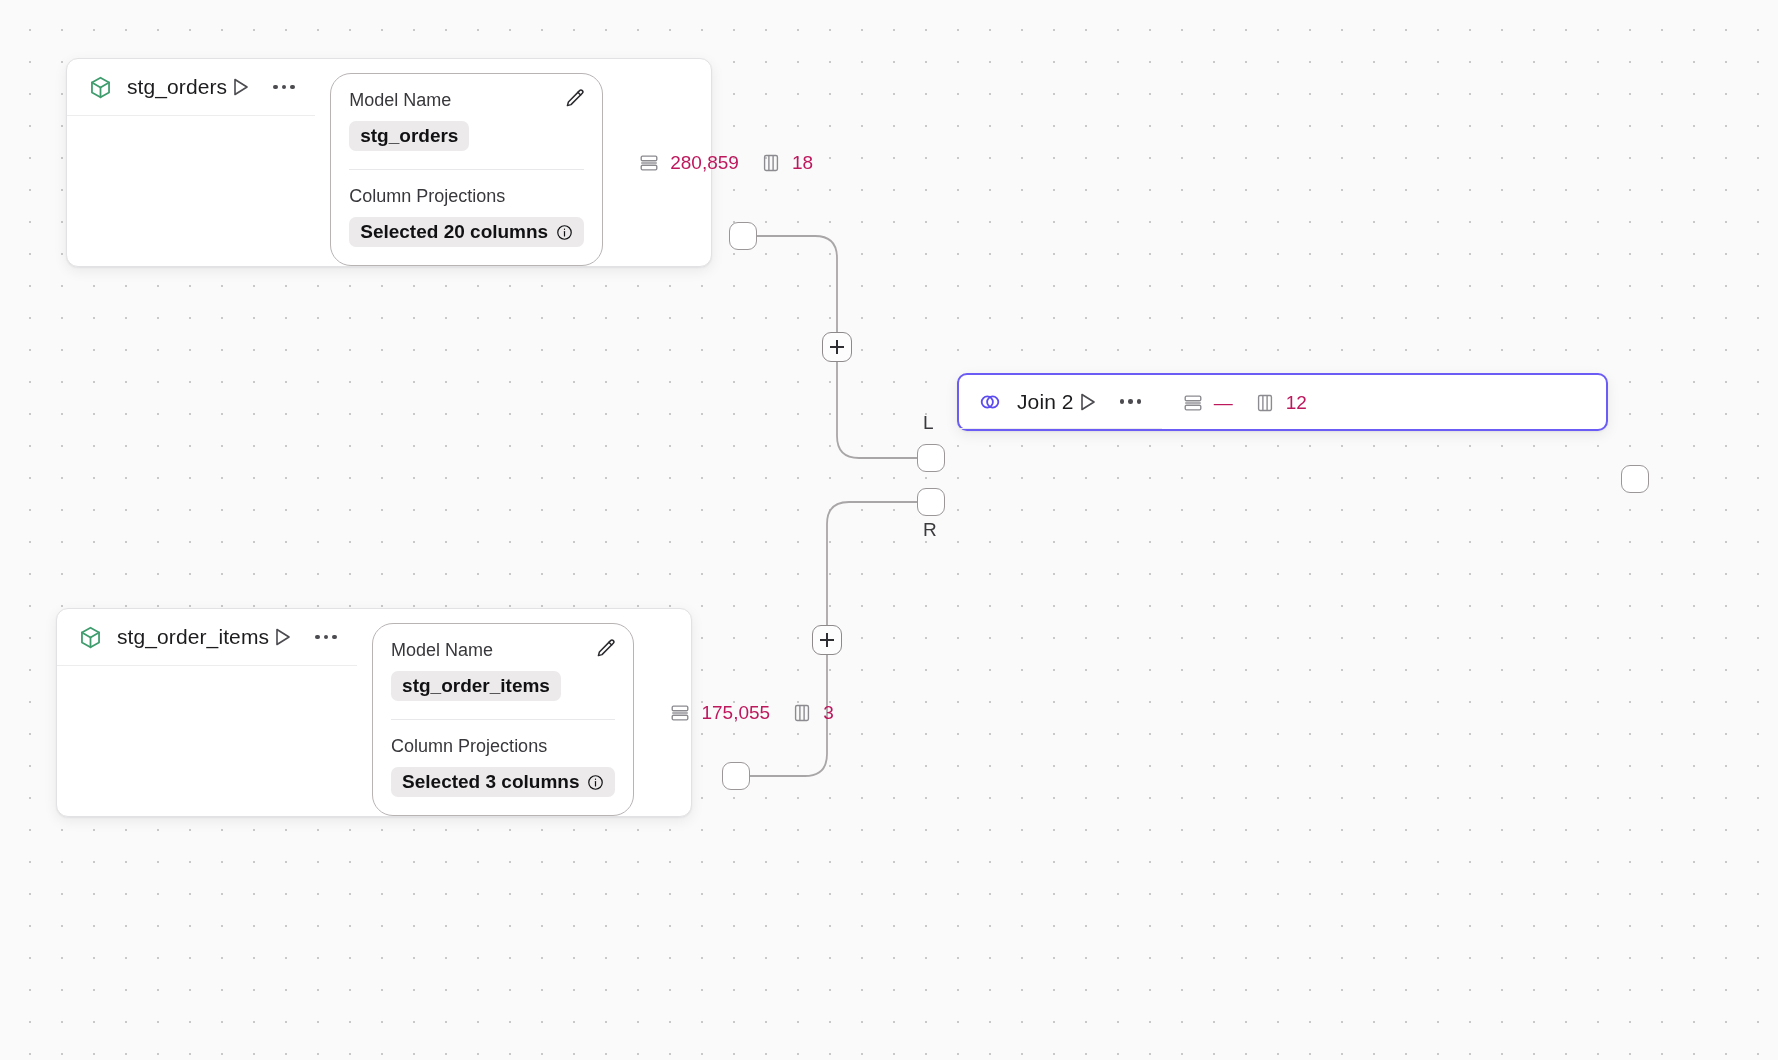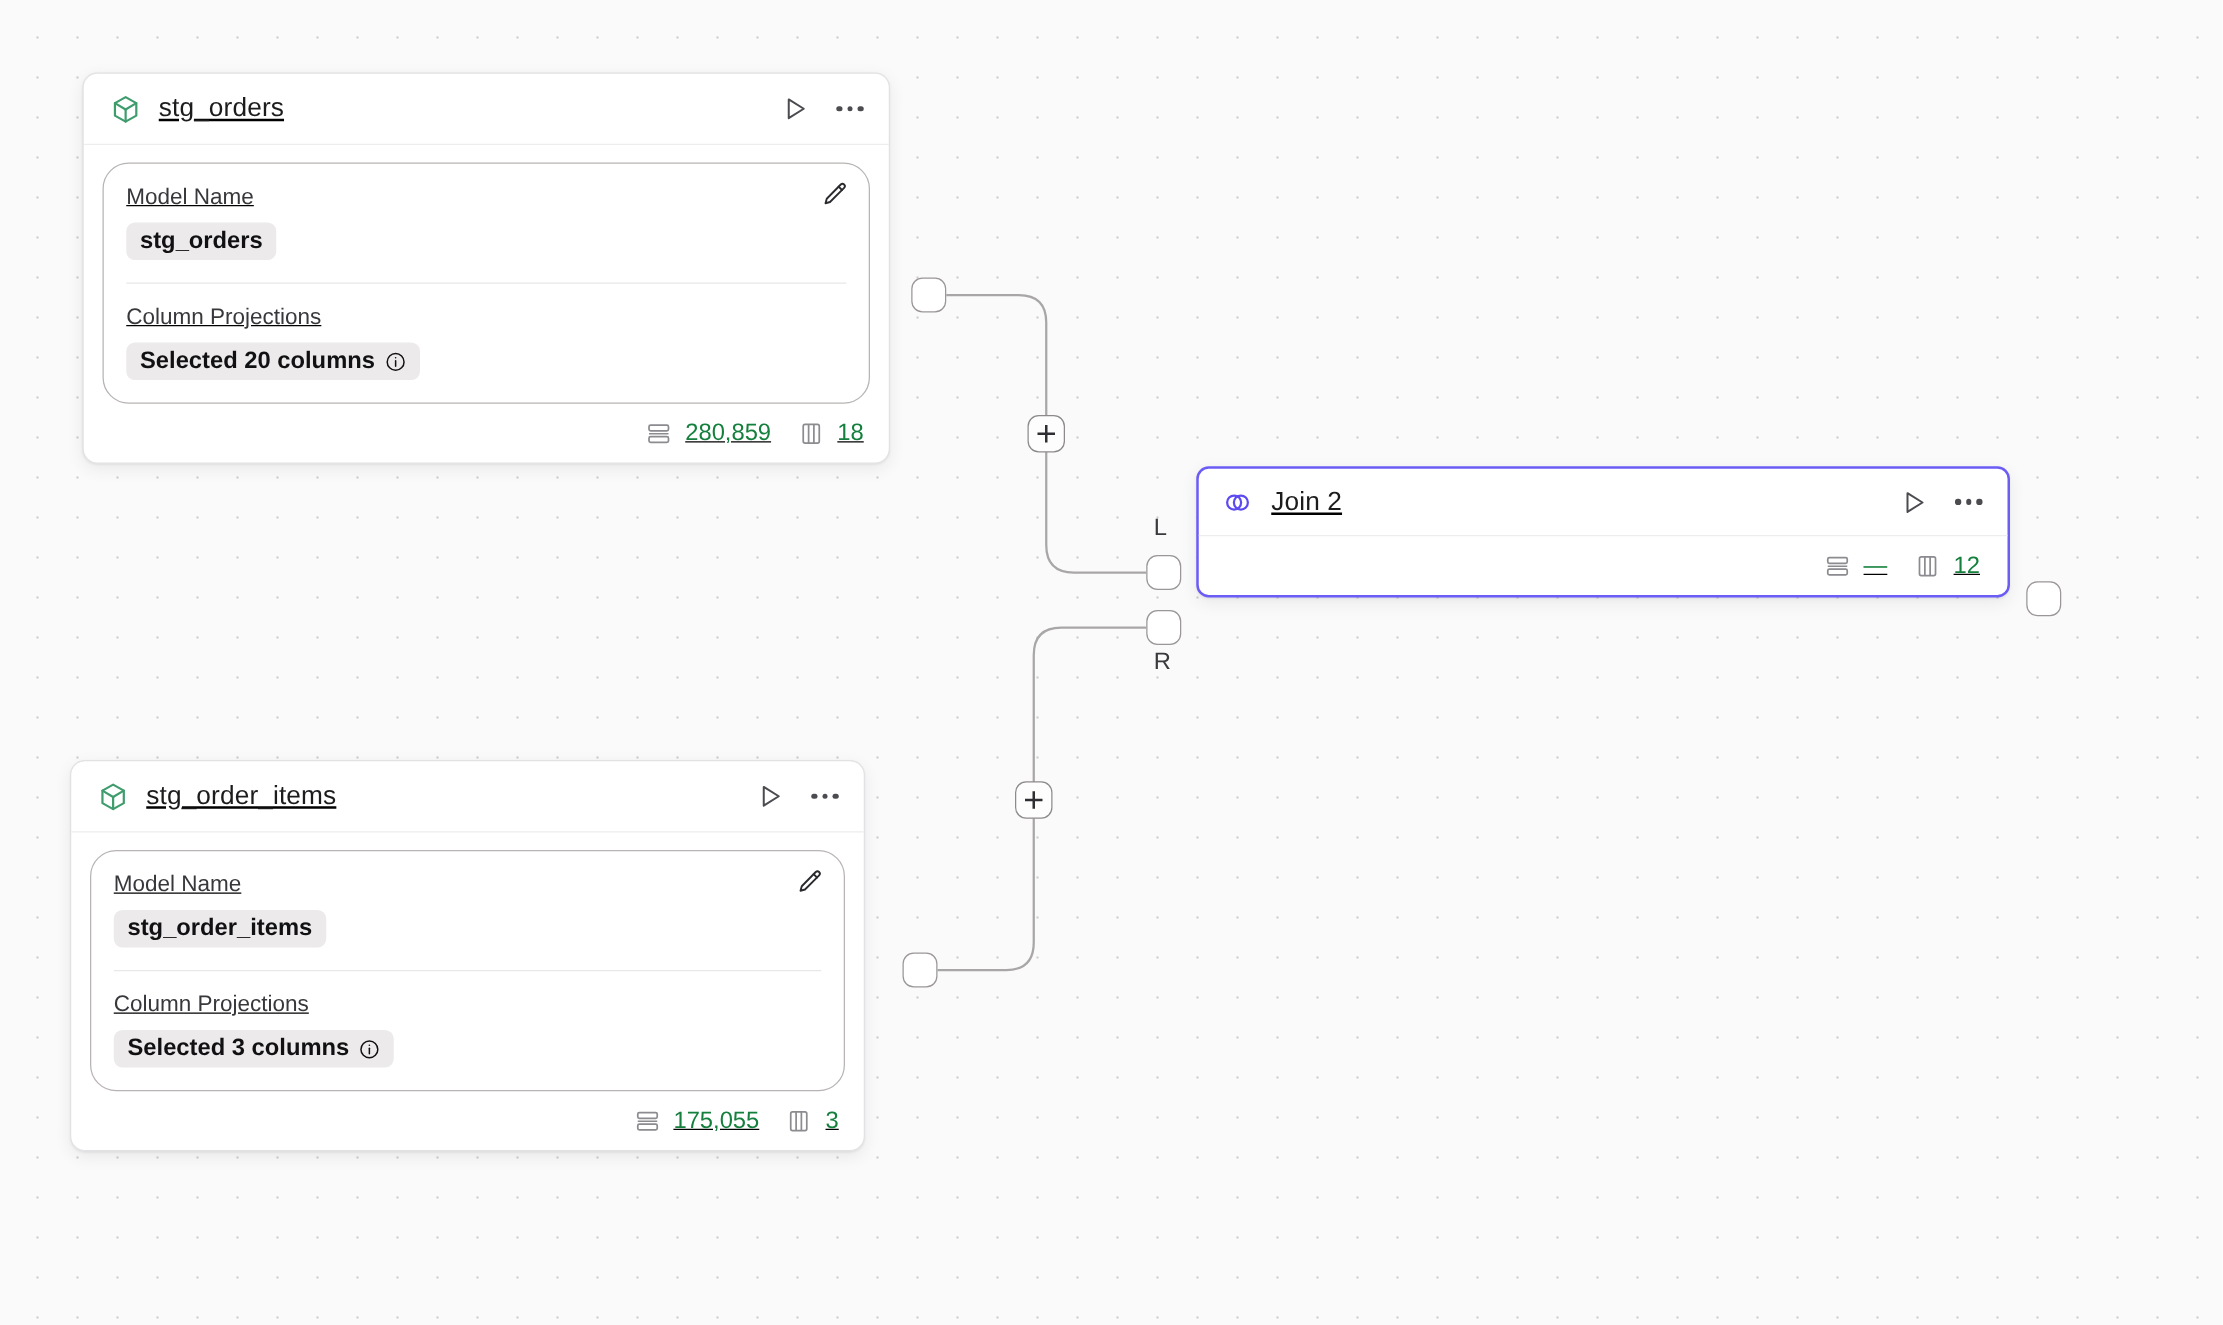--- a/index.html
+++ b/index.html
@@ -20,23 +20,22 @@
   }
 
   
   .node {
     position: absolute;
     background: #ffffff;
     border: 1px solid #e2e2e4;
     border-radius: 12px;
     box-shadow: 0 1px 2px rgba(16,18,27,0.06), 0 4px 14px rgba(16,18,27,0.07);
     display: flex;
-    flex-direction: column;
+    flex-direction: row;
     z-index: 5;
-    text-decoration: underline;
   }
   .node-header {
     display: flex;
     align-items: center;
     height: 57px;
     padding: 0 18px 0 20px;
     border-bottom: 1px solid #ededee;
     flex: 0 0 auto;
   }
   .node-icon {
@@ -102,27 +101,26 @@
   .node-footer {
     display: flex;
     align-items: center;
     justify-content: flex-end;
     gap: 11px;
     padding: 13px 20px 12px 20px;
     font-size: 19px;
     color: #6e6e74;
   }
   .stat { display: inline-flex; align-items: center; gap: 10px; }
-  .stat span { color: #15803d; }
+  .stat span { color: #be185d; }
 
   
   .join-node {
     border: 2.5px solid #6b5cf6;
     border-radius: 10px;
-    justify-content: space-between;
   }
   .join-node .node-header { padding-left: 18px; height: 54px; }
   .combine-box {
     border: 1px solid #b9b4b4;
     border-radius: 9px;
     height: 62px;
     display: flex;
     align-items: center;
     justify-content: center;
     font-size: 21px;

